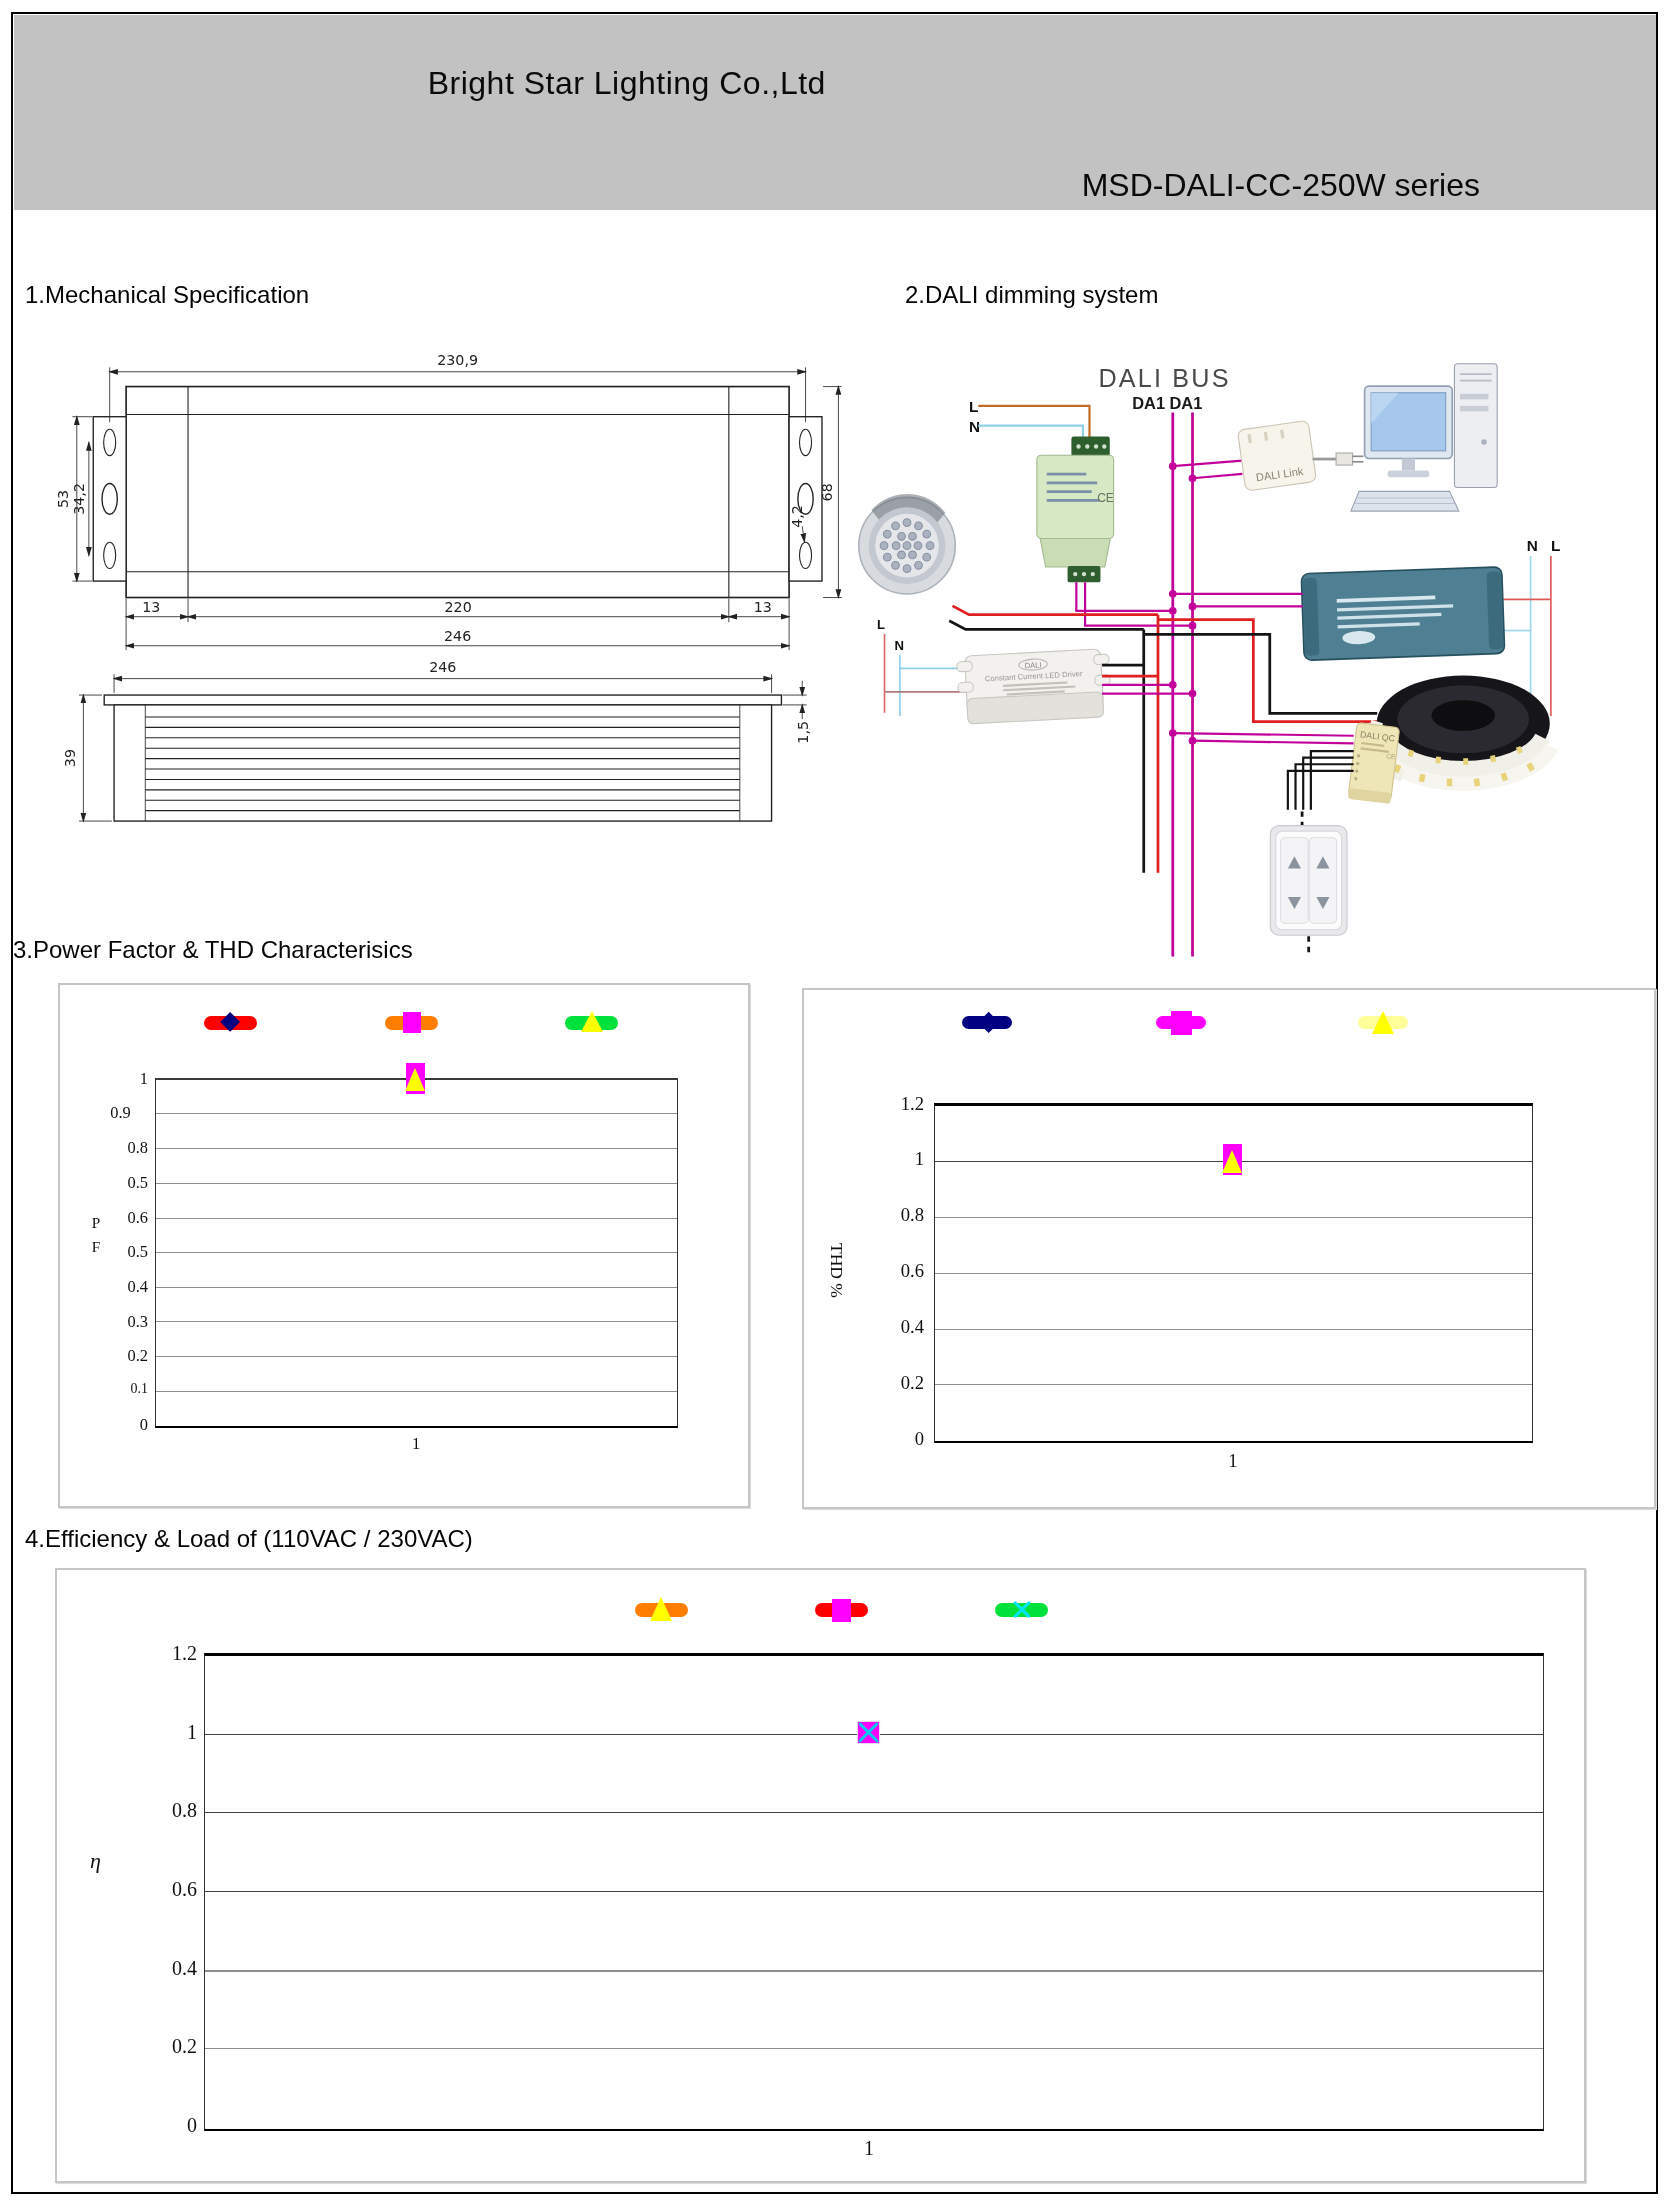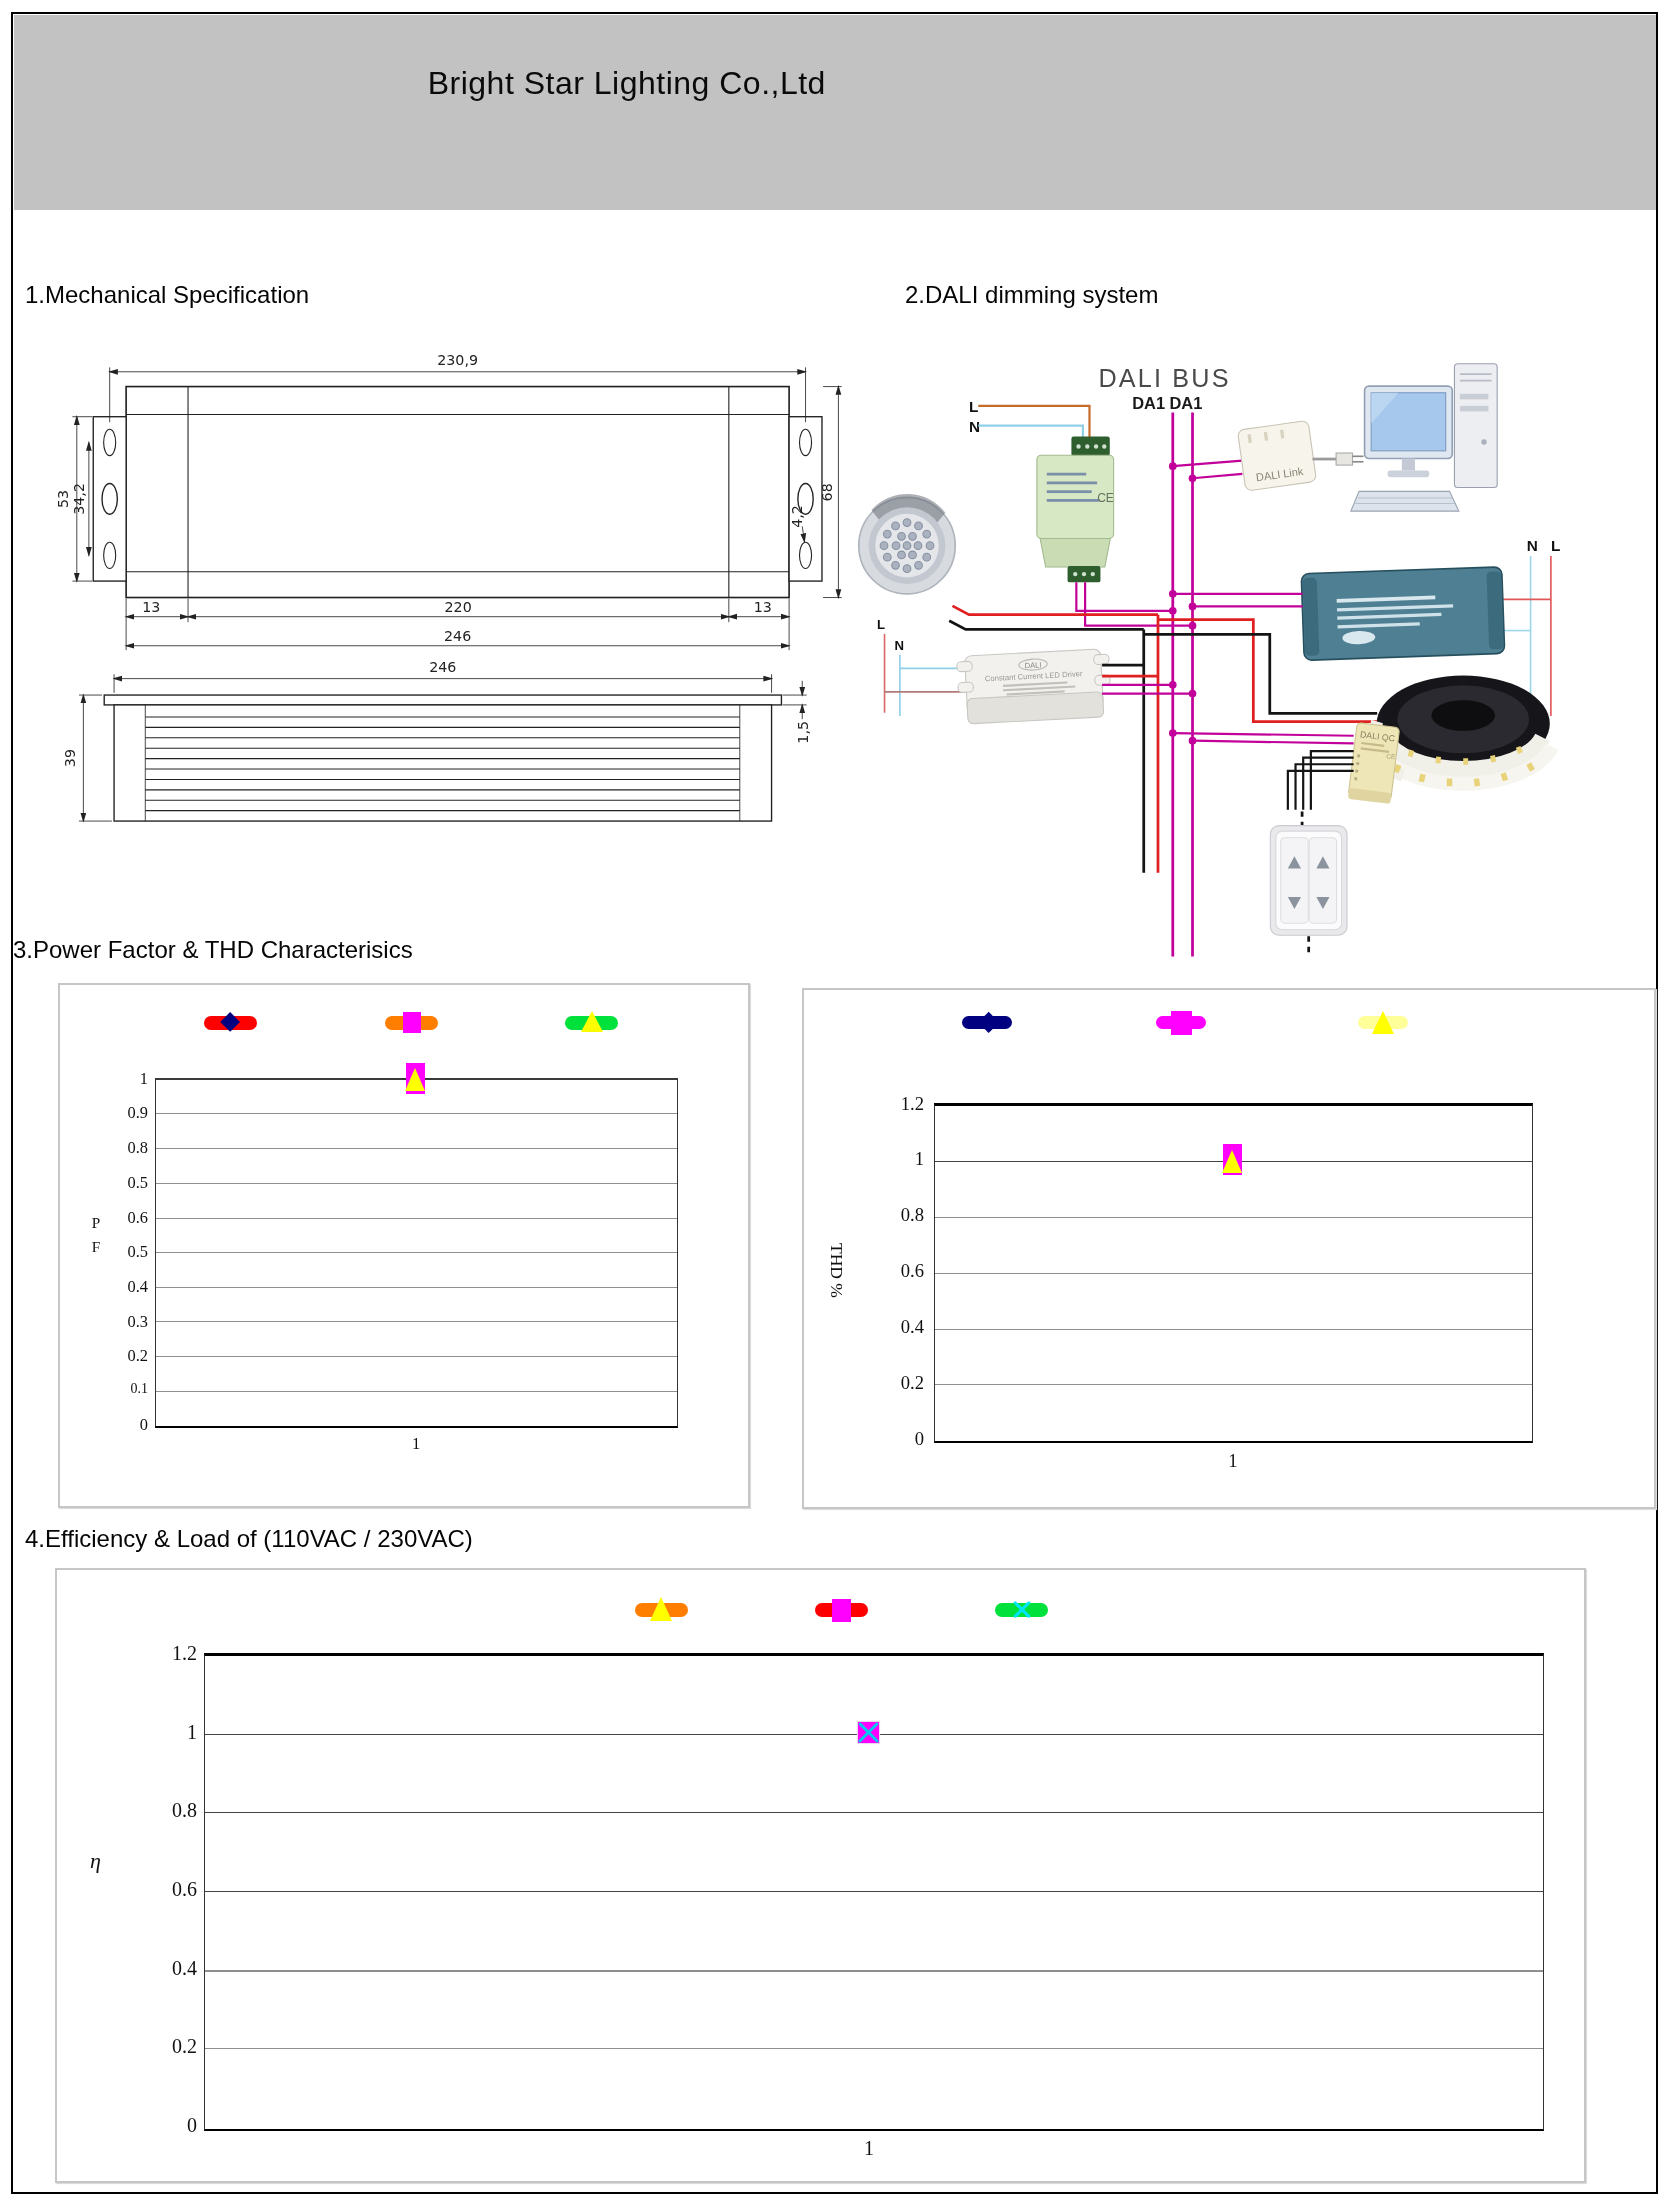--- a/index.html
+++ b/index.html
@@ -27,20 +27,21 @@
   svg text{font-family:"Liberation Sans",sans-serif;}
   .dimtxt{font-size:26px;fill:#222;font-family:"DejaVu Sans",sans-serif;}
 </style>
 </head>
 <body>
 
 <div class="page">
 
   <div class="abs header">
     <div class="abs company">Bright Star Lighting Co.,Ltd</div>
+    <div class="abs series">MSD-DALI-CC-250W series</div>
   </div>
 
 
   <div class="abs outer-border"></div>
 
   <div class="abs sec-h" style="left:25px;top:281px;">1.Mechanical Specification</div>
   <div class="abs sec-h" style="left:905px;top:281px;">2.DALI dimming system</div>
   <div class="abs sec-h" style="left:13px;top:936px;">3.Power Factor &amp; THD Characterisics</div>
   <div class="abs sec-h" style="left:25px;top:1525px;">4.Efficiency &amp; Load of (110VAC / 230VAC)</div>
 
@@ -376,21 +377,21 @@
       <div class="gl" style="top:103px;"></div>
         <div class="gl" style="top:138px;"></div>
       <div class="gl" style="top:172px;"></div>
         <div class="gl" style="top:207px;"></div>
       <div class="gl" style="top:241px;"></div>
         <div class="gl" style="top:276px;"></div>
       <div class="gl" style="top:311px;"></div>
     </div>
 
     <div class="ytick" style="left:33px;top:84px;width:55px;font-size:16.4px;">1</div>
-    <div class="ytick" style="left:33px;top:118px;width:55px;font-size:16.4px;">0.9</div>
+    <div class="ytick" style="left:33px;top:118px;width:55px;font-size:16.4px;text-align:center;">0.9</div>
     <div class="ytick" style="left:33px;top:153px;width:55px;font-size:16.4px;">0.8</div>
     <div class="ytick" style="left:33px;top:188px;width:55px;font-size:16.4px;">0.5</div>
     <div class="ytick" style="left:33px;top:223px;width:55px;font-size:16.4px;">0.6</div>
     <div class="ytick" style="left:33px;top:257px;width:55px;font-size:16.4px;">0.5</div>
     <div class="ytick" style="left:33px;top:292px;width:55px;font-size:16.4px;">0.4</div>
     <div class="ytick" style="left:33px;top:327px;width:55px;font-size:16.4px;">0.3</div>
     <div class="ytick" style="left:33px;top:361px;width:55px;font-size:16.4px;">0.2</div>
     <div class="ytick" style="left:33px;top:396px;width:55px;font-size:14px;">0.1</div>
     <div class="ytick" style="left:33px;top:430px;width:55px;font-size:16.4px;">0</div>
 

